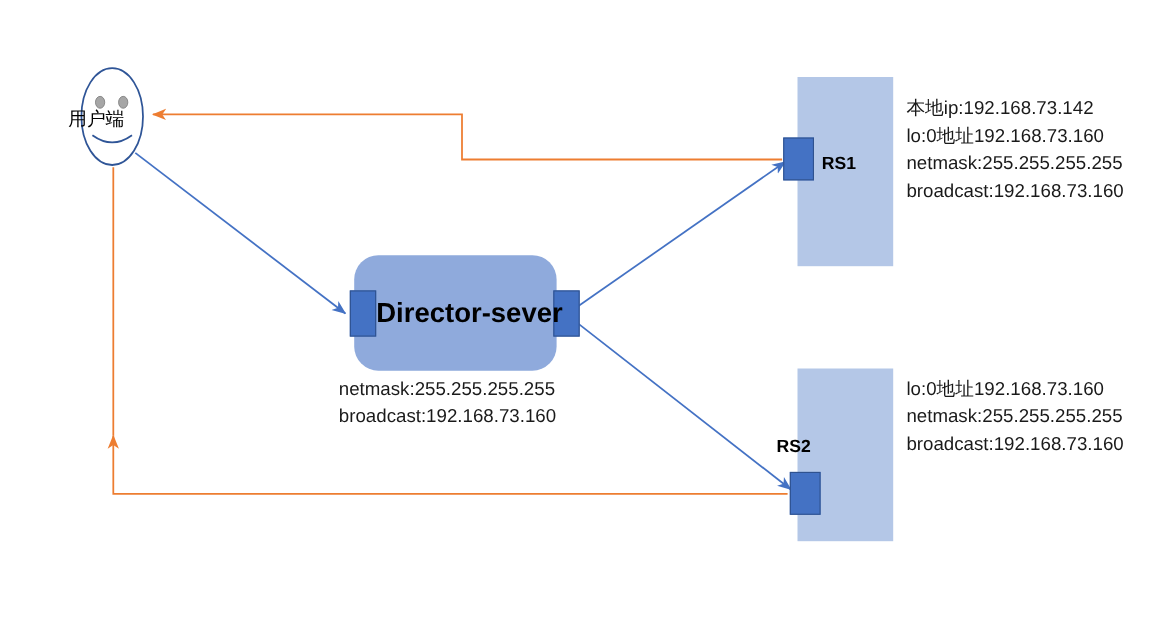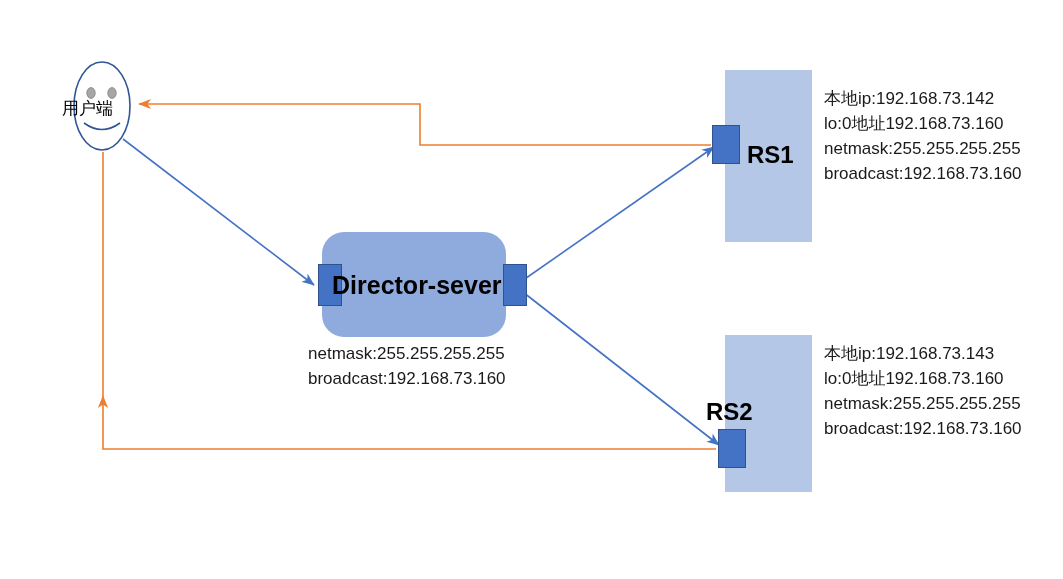--- a/index.html
+++ b/index.html
@@ -39,21 +39,21 @@
     border: 1px solid #2f528f;
     box-sizing: border-box;
   }
   .node-label {
     position: absolute;
     font-weight: bold;
     color: #000000;
     white-space: nowrap;
   }
   .rs-label {
-    font-size: 24px;
+    font-size: 16px;
   }
   .director-label {
     font-size: 25px;
   }
   .info-block {
     position: absolute;
     font-size: 17px;
     line-height: 25px;
     color: #1a1a1a;
     white-space: nowrap;
@@ -106,21 +106,21 @@
       <ellipse cx="112" cy="93" rx="4.2" ry="5.4" fill="#a6a6a6" stroke="#7f7f7f" stroke-width="0.8"></ellipse>
       <path d="M84,123 Q102,136 120,123" fill="none" stroke="#2f5597" stroke-width="1.6"></path>
     </g>
   </svg>
 
   <div class="client-text" style="left:62px; top:97px;">用户端</div>
 
   <div class="node-box director" style="left:322px; top:232px; width:184px; height:105px;"></div>
   <div class="connector" style="left:318px; top:264px; width:24px; height:42px;"></div>
   <div class="connector" style="left:503px; top:264px; width:24px; height:42px;"></div>
-  <div class="node-label director-label" style="left:332px; top:271px;">Director-sever</div>
+  <div class="node-label director-label" style="left:342px; top:271px;">Director-sever</div>
 
   <div class="info-block" style="left:308px; top:341px;">
     <div>netmask:255.255.255.255</div>
     <div>broadcast:192.168.73.160</div>
   </div>
 
   <div class="node-box" style="left:725px; top:70px; width:87px; height:172px;"></div>
   <div class="connector" style="left:712px; top:125px; width:28px; height:39px;"></div>
   <div class="node-label rs-label" style="left:747px; top:141px;">RS1</div>
 
@@ -129,21 +129,20 @@
     <div>lo:0地址192.168.73.160</div>
     <div>netmask:255.255.255.255</div>
     <div>broadcast:192.168.73.160</div>
   </div>
 
   <div class="node-box" style="left:725px; top:335px; width:87px; height:157px;"></div>
   <div class="connector" style="left:718px; top:429px; width:28px; height:39px;"></div>
   <div class="node-label rs-label" style="left:706px; top:398px;">RS2</div>
 
   <div class="info-block" style="left:824px; top:341px;">
-    <div>本地ip:192.168.73.143</div>
     <div>lo:0地址192.168.73.160</div>
     <div>netmask:255.255.255.255</div>
     <div>broadcast:192.168.73.160</div>
   </div>
 
   <div class="watermark" style="left:956px; top:551px;">@51CTO博客</div>
 
 </div>
 
 </body></html>

